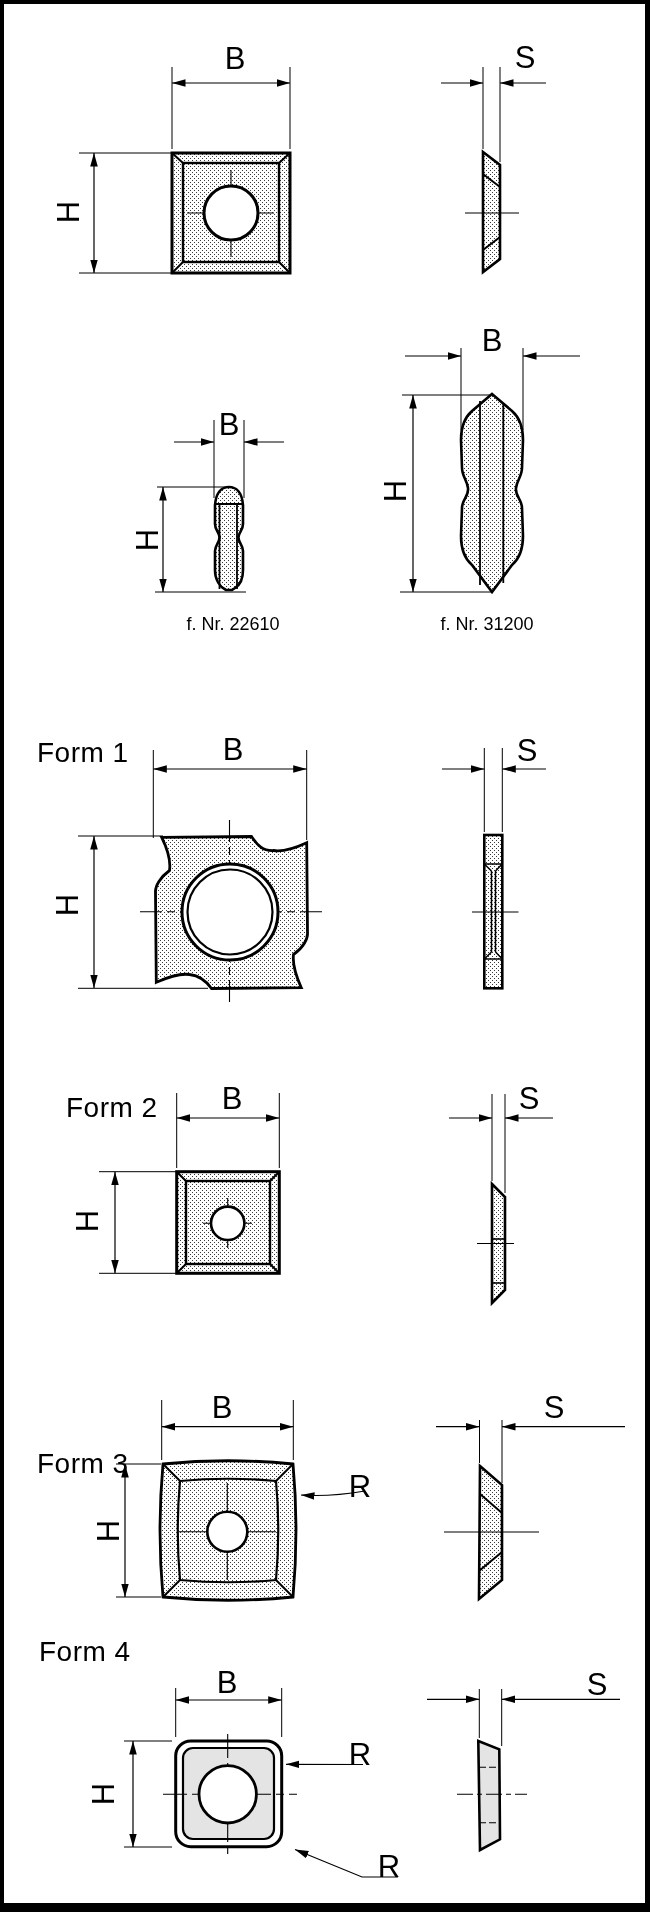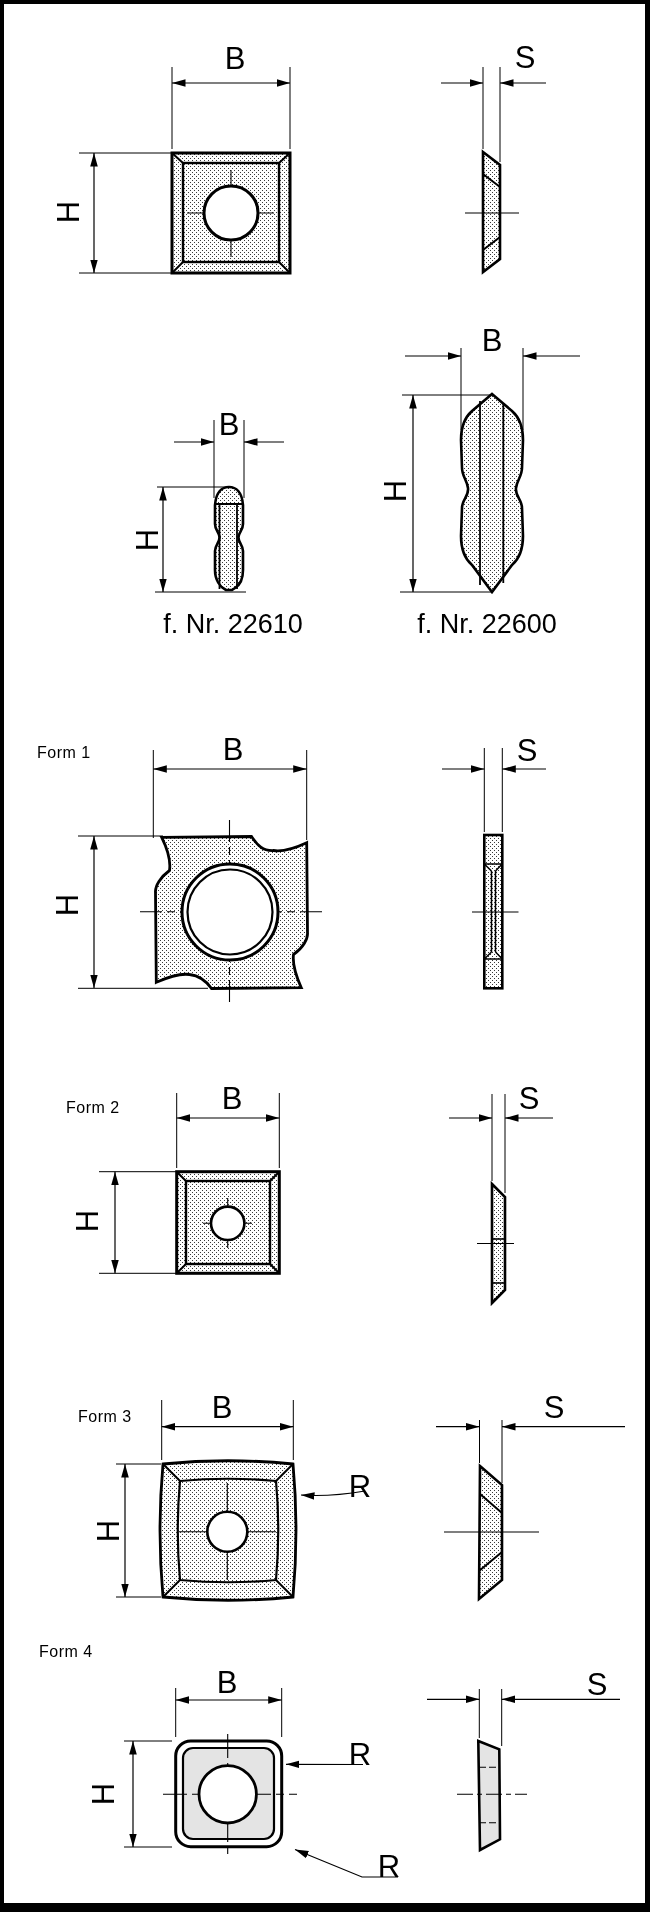--- a/index.html
+++ b/index.html
@@ -7,22 +7,22 @@
     position:relative;width:650px;height:1912px;background:#fff;
     font-family:"Liberation Sans", sans-serif;color:#000;overflow:hidden;
     margin:0 auto;
   }
   .frame{position:absolute;inset:0;border-top:4px solid #000;border-left:4px solid #000;
          border-right:5px solid #000;border-bottom:9px solid #000;pointer-events:none;z-index:5;}
   svg.art{position:absolute;left:0;top:0;}
   .lbl{position:absolute;transform:translate(-50%,-50%);white-space:nowrap;line-height:1;}
   .dim{font-size:31px;}
   .dimv{font-size:31px;transform:translate(-50%,-50%) rotate(-90deg);}
-  .form{font-size:16px;letter-spacing:.5px;transform:translate(0,-50%);}
-  .fnr{font-size:27px;text-align:right;}
+  .form{font-size:28px;letter-spacing:.5px;transform:translate(0,-50%);}
+  .fnr{font-size:18px;text-align:right;}
 </style>
 </head>
 <body>
 
 <div class="sheet">
   <div class="frame"></div>
 
   <svg class="art" width="650" height="1912" viewBox="0 0 650 1912">
     <defs>
       <pattern id="hatch" width="4" height="4" patternUnits="userSpaceOnUse">
@@ -225,33 +225,33 @@
   <span class="lbl dim" style="left:235px;top:58px;">B</span>
   <span class="lbl dimv" style="left:68px;top:212px;">H</span>
   <span class="lbl dim" style="left:525px;top:57px;">S</span>
 
   <span class="lbl dim" style="left:229px;top:424px;">B</span>
   <span class="lbl dimv" style="left:147px;top:540px;">H</span>
   <span class="lbl fnr" style="left:233px;top:624px;">f. Nr. 22610</span>
 
   <span class="lbl dim" style="left:492px;top:340px;">B</span>
   <span class="lbl dimv" style="left:395px;top:491px;">H</span>
-  <span class="lbl fnr" style="left:487px;top:624px;">f. Nr. 22600</span>
+  <span class="lbl fnr" style="left:487px;top:624px;">f. Nr. 31200</span>
 
   <span class="lbl form" style="left:37px;top:753px;">Form 1</span>
   <span class="lbl dim" style="left:233px;top:749px;">B</span>
   <span class="lbl dimv" style="left:67px;top:905px;">H</span>
   <span class="lbl dim" style="left:527px;top:750px;">S</span>
 
   <span class="lbl form" style="left:38px;top:1108px;margin-left:28px;">Form 2</span>
   <span class="lbl dim" style="left:232px;top:1098px;">B</span>
   <span class="lbl dimv" style="left:87px;top:1221px;">H</span>
   <span class="lbl dim" style="left:529px;top:1098px;">S</span>
 
-  <span class="lbl form" style="left:37px;top:1417px;margin-left:41px;">Form 3</span>
+  <span class="lbl form" style="left:37px;top:1464px;">Form 3</span>
   <span class="lbl dim" style="left:222px;top:1407px;">B</span>
   <span class="lbl dimv" style="left:108px;top:1531px;">H</span>
   <span class="lbl dim" style="left:554px;top:1407px;">S</span>
   <span class="lbl dim" style="left:360px;top:1486px;">R</span>
 
   <span class="lbl form" style="left:39px;top:1652px;">Form 4</span>
   <span class="lbl dim" style="left:227px;top:1682px;">B</span>
   <span class="lbl dimv" style="left:103px;top:1794px;">H</span>
   <span class="lbl dim" style="left:597px;top:1684px;">S</span>
   <span class="lbl dim" style="left:360px;top:1754px;">R</span>

